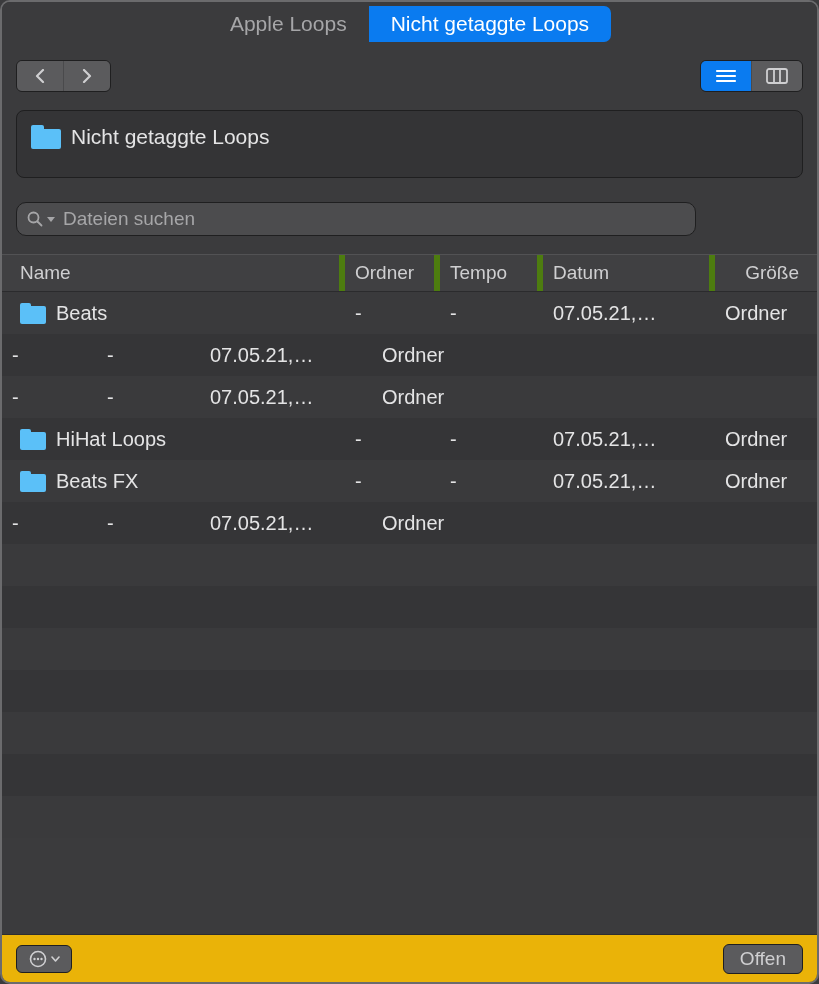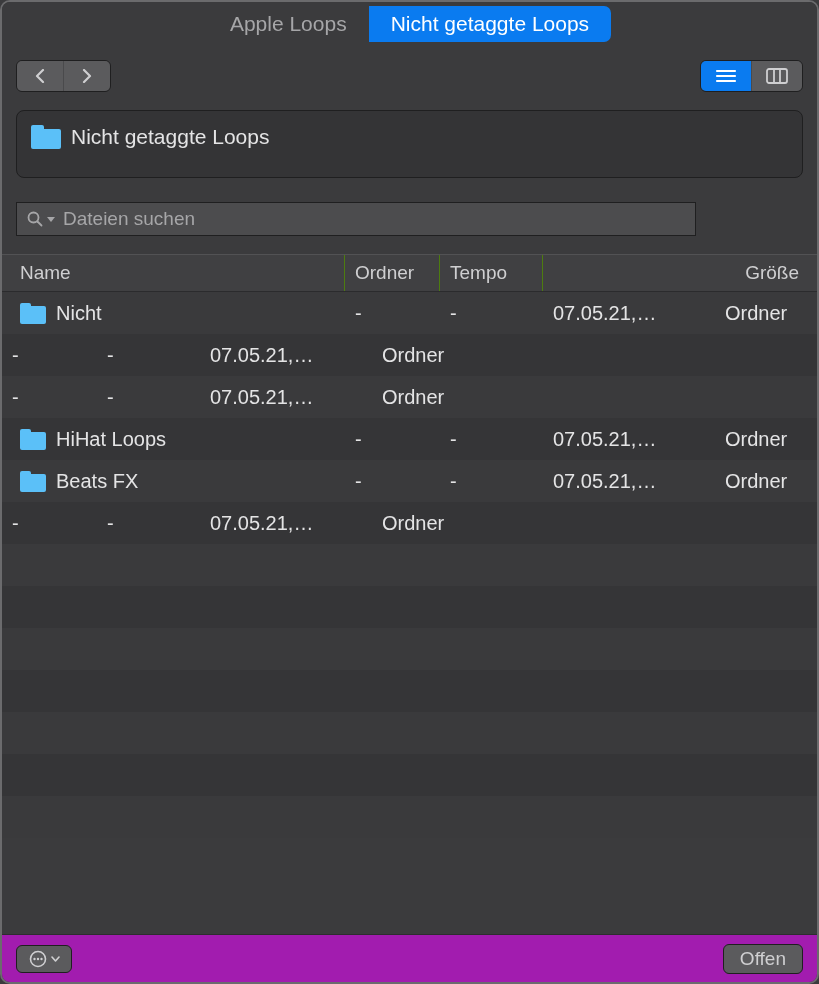--- a/index.html
+++ b/index.html
@@ -59,48 +59,48 @@
   
   .path-well{
     margin:0 14px;background:var(--well);border:1px solid var(--border);
     border-radius:8px;padding:14px 14px 28px 14px;display:flex;align-items:center;gap:10px;
   }
   .path-text{font-size:21px;}
   
   .search-wrap{padding:24px 14px 6px 14px;}
   .search{
     width:680px;height:34px;background:#4c4c4e;border:1px solid var(--border);
-    border-radius:0;display:flex;align-items:center;padding:0 10px;gap:6px;
+    border-radius:10px;display:flex;align-items:center;padding:0 10px;gap:6px;
     position:relative;
   }
   .search svg{flex-shrink:0;}
   .search span.caret{border-left:4px solid transparent;border-right:4px solid transparent;border-top:5px solid var(--text-dim);width:0;height:0;display:inline-block;margin-left:-2px;}
   .search input{flex:1;border:none;background:transparent;color:var(--text);font-size:19px;outline:none;font-family:inherit;}
   .search input::placeholder{color:var(--text-dim);}
   
   .table{margin-top:12px;}
   .thead{display:flex;background:#404042;border-top:1px solid #525254;border-bottom:1px solid #2b2b2d;height:38px;align-items:center;font-size:19px;color:#cfcfd1;}
-  .thead .th{padding:0 10px;border-right:1px solid #4d7c0f;height:100%;display:flex;align-items:center;}
+  .thead .th{padding:0 10px;border-right:6px solid #4d7c0f;height:100%;display:flex;align-items:center;}
   .thead .th:last-child{border-right:none;}
   .col-name{width:343px;padding-left:18px !important;}
   .col-beats{width:95px;}
   .col-tempo{width:103px;}
   .col-date{width:172px;}
   .col-size{flex:1;text-align:right;justify-content:flex-end;padding-right:18px !important;}
   .tbody{height:555px;overflow:hidden;}
   .tr{display:flex;height:42px;align-items:center;font-size:20px;}
   .tr:nth-child(odd){background:var(--row-odd);}
   .tr:nth-child(even){background:var(--row-even);}
   .tr .td{padding:0 10px;}
   .td.col-name{display:flex;align-items:center;gap:10px;padding-left:18px;}
   .td.col-size{text-align:left;padding-right:18px;}
   
   .footer{
     position:absolute;left:0;right:0;bottom:0;height:48px;
-    background:#a21caf;border-top:1px solid #2d2d2f;
+    background:#eab308;border-top:1px solid #2d2d2f;
     display:flex;align-items:center;justify-content:space-between;padding:8px 14px;
   }
   .action-menu{
     width:56px;height:28px;border:1px solid var(--border);border-radius:6px;
     background:var(--btn);display:flex;align-items:center;justify-content:center;gap:4px;cursor:pointer;
   }
   .open-btn{
     border:1px solid var(--border);border-radius:6px;background:var(--btn);
     color:#cfcfd1;font-size:19px;padding:3px 16px;cursor:pointer;font-family:inherit;
   }
@@ -169,27 +169,28 @@
     <span class="caret"></span>
     <input type="text" placeholder="Dateien suchen" style="">
   </div>
 </div>
 
 <div class="table">
   <div class="thead">
     <div class="th col-name">Name</div>
     <div class="th col-beats">Ordner</div>
     <div class="th col-tempo">Tempo</div>
+    <div class="th col-date">Datum</div>
     <div class="th col-size">Größe</div>
   </div>
   <div class="tbody" id="tbody">
       <div class="tr">
         <div class="td col-name">
           <span class="folder-ico"></span>
-          <span>Nicht</span>
+          <span>Beats</span>
         </div>
         <div class="td col-beats">-</div>
         <div class="td col-tempo">-</div>
         <div class="td col-date">07.05.21,…</div>
         <div class="td col-size">Ordner</div>
       </div>
       <div class="tr">
         <div class="td col-beats">-</div>
         <div class="td col-tempo">-</div>
         <div class="td col-date">07.05.21,…</div>

